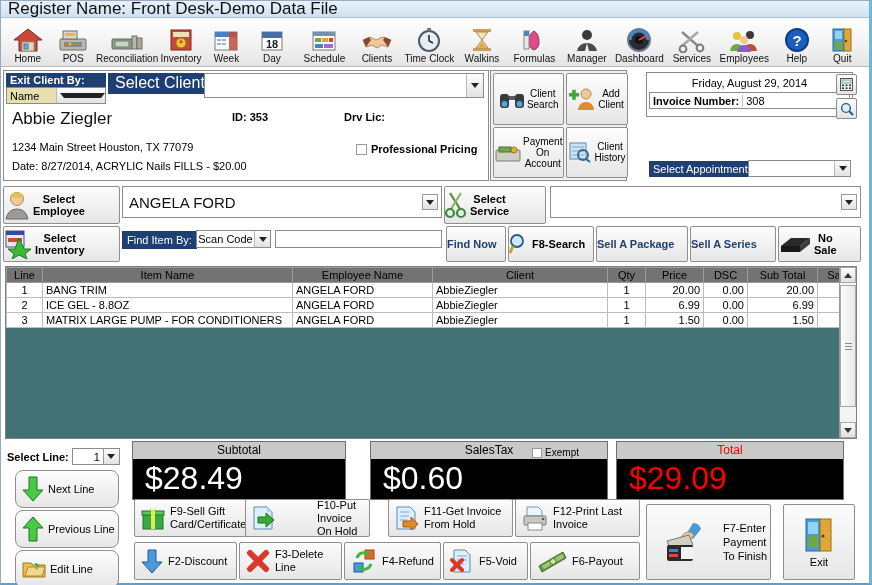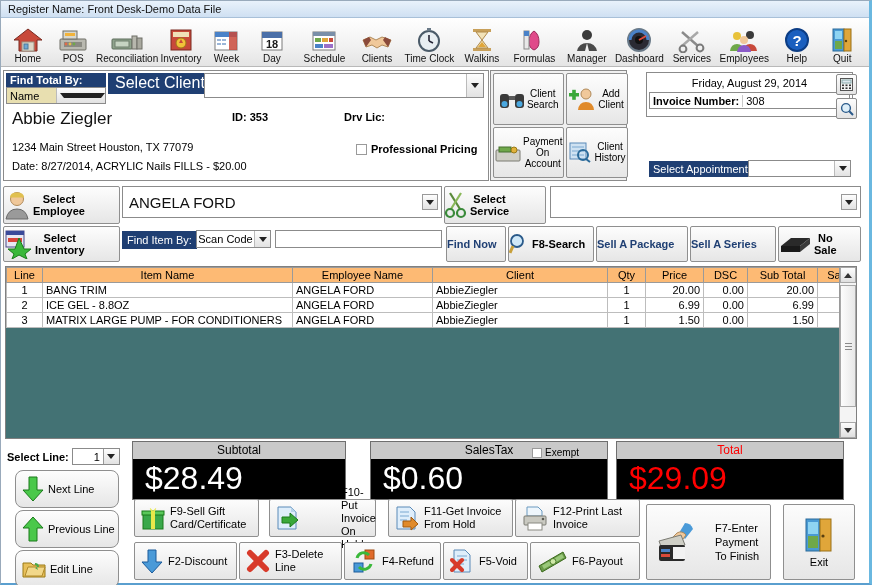--- a/index.html
+++ b/index.html
@@ -21,21 +21,21 @@
     border-top:1px solid #9ab;
   }
 
   
   .titlebar {
     height:17px;
     background:linear-gradient(#e9f2fb,#cfe0f2);
     border-bottom:1px solid #a8c0d8;
     display:flex; align-items:center;
     padding-left:7px;
-    font-size:11px; color:#111;
+    font-size:17px; color:#111;
     font-family:"Liberation Sans", sans-serif;
   }
 
   
   .toolbar {
     height:49px;
     background:linear-gradient(#ffffff,#f1f1f1 60%,#e4e4e4);
     border-bottom:1px solid #b9b9b9;
     display:flex; align-items:flex-end;
     padding:0 4px 1px 4px;
@@ -195,21 +195,21 @@
 
   
   .gridwrap {
     position:absolute; left:4px; top:265px; width:852px; height:173px;
     border:1px solid #808080; background:#437274;
     display:flex;
   }
   .gridinner{ flex:1; overflow:hidden; }
   table.gridtbl { border-collapse:collapse; width:100%; table-layout:fixed; background:#fff;}
   table.gridtbl th {
-    background:#fdba74; border:1px solid #9a9a9a;
+    background:#737373; border:1px solid #9a9a9a;
     font-size:11px; font-weight:normal; color:#000;
     height:15px; padding:0 2px;
   }
   table.gridtbl td {
     border:1px solid #bdbdbd; font-size:11px; height:15px;
     padding:0 3px; background:#fff; color:#000;
     white-space:nowrap; overflow:hidden;
   }
   .c-center{ text-align:center;}
   .c-right{ text-align:right; padding-right:10px;}
@@ -278,34 +278,34 @@
 
   .fbtn {
     position:absolute; border:1px solid #8f8f8f; border-radius:2px;
     background:linear-gradient(#fcfcfc,#e6e6e6);
     display:flex; align-items:center; gap:5px; padding-left:6px;
     font-size:11px; line-height:13px;
   }
   .frow1 { top:498px; height:38px;}
   .frow2 { top:541px; height:38px;}
   #f9-button{ left:133px; width:125px;}
-  #f10-button{ left:268px; width:107px;gap:41px;}
+  #f10-button{ left:244px; width:125px;gap:41px;}
   #f11-button{ left:387px; width:125px;}
   #f12-button{ left:514px; width:125px;}
   #f2-button{ left:133px; width:103px;}
   #f3-button{ left:238px; width:103px;}
   #f4-button{ left:343px; width:97px;}
   #f5-button{ left:442px; width:85px;}
   #f6-button{ left:529px; width:110px;}
 
   #f7-button {
     position:absolute; left:645px; top:503px; width:125px; height:76px;
     border:1px solid #8f8f8f; border-radius:2px;
     background:linear-gradient(#fcfcfc,#e6e6e6);
-    display:flex; align-items:center; gap:4px; padding-left:8px; font-size:11px; line-height:14px;
+    display:flex; align-items:center; gap:4px; padding-left:16px; font-size:11px; line-height:14px;
   }
   #exit-button {
     position:absolute; left:782px; top:503px; width:72px; height:76px;
     border:1px solid #8f8f8f; border-radius:2px;
     background:linear-gradient(#fcfcfc,#e6e6e6);
     display:flex; flex-direction:column; align-items:center; justify-content:center;
     gap:3px; font-size:11px;
   }
   svg{ display:block; }
 </style>
@@ -530,21 +530,21 @@
             <circle cx="16" cy="14" r="1.2" fill="#5a4010"></circle>
           </svg>
       </div>
       <div class="tb-lbl">Quit</div>
     </div>
 
   </div>
 
   <div class="clientpanel">
     <div class="findclient">
-      <div class="fc-head">Find Total By:</div>
+      <div class="fc-head">Exit Client By:</div>
       <div class="fc-sel">
         <span>Name</span>
         <span class="dd-btn small">
             <span class="caret"></span>
           </span>
       </div>
     </div>
 
     <div class="selclient-lbl">Select Client :</div>
 

